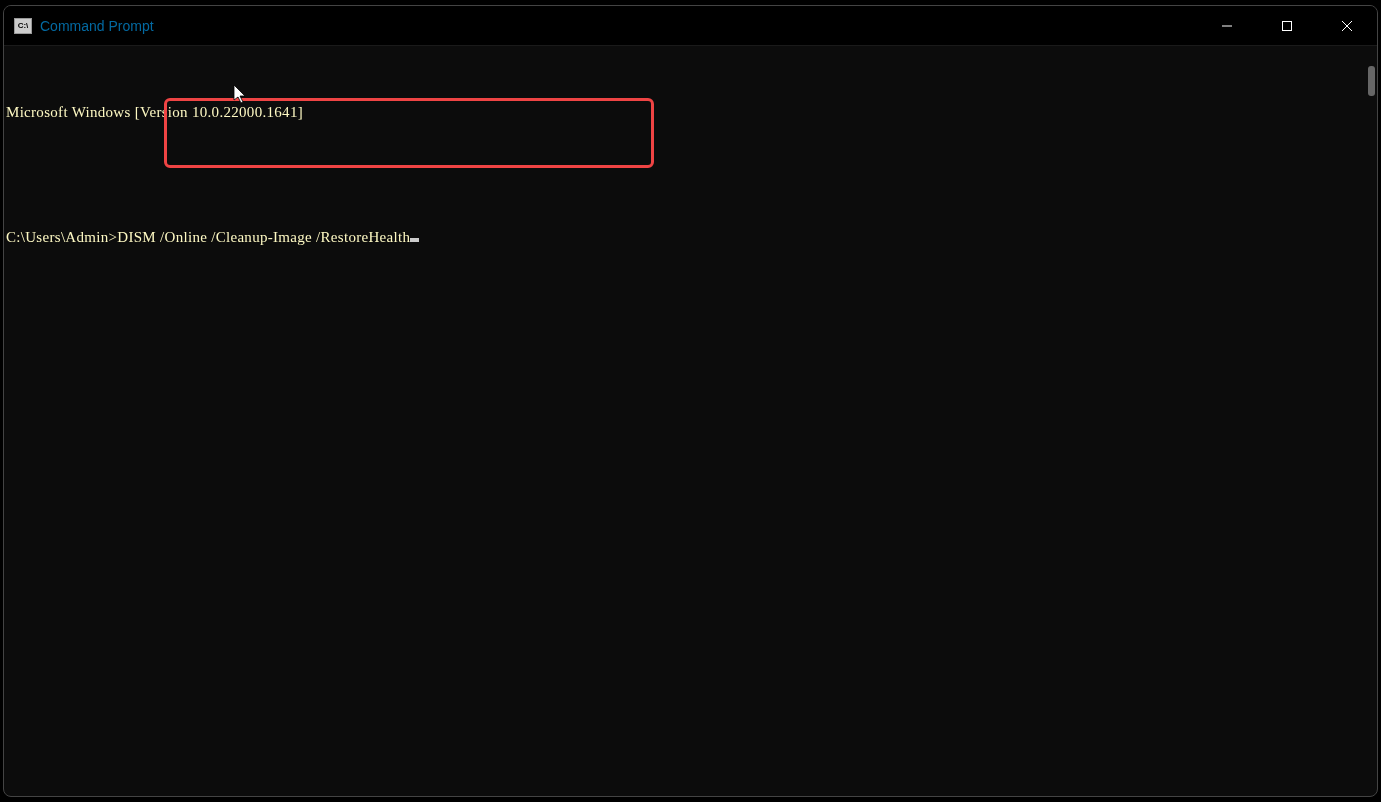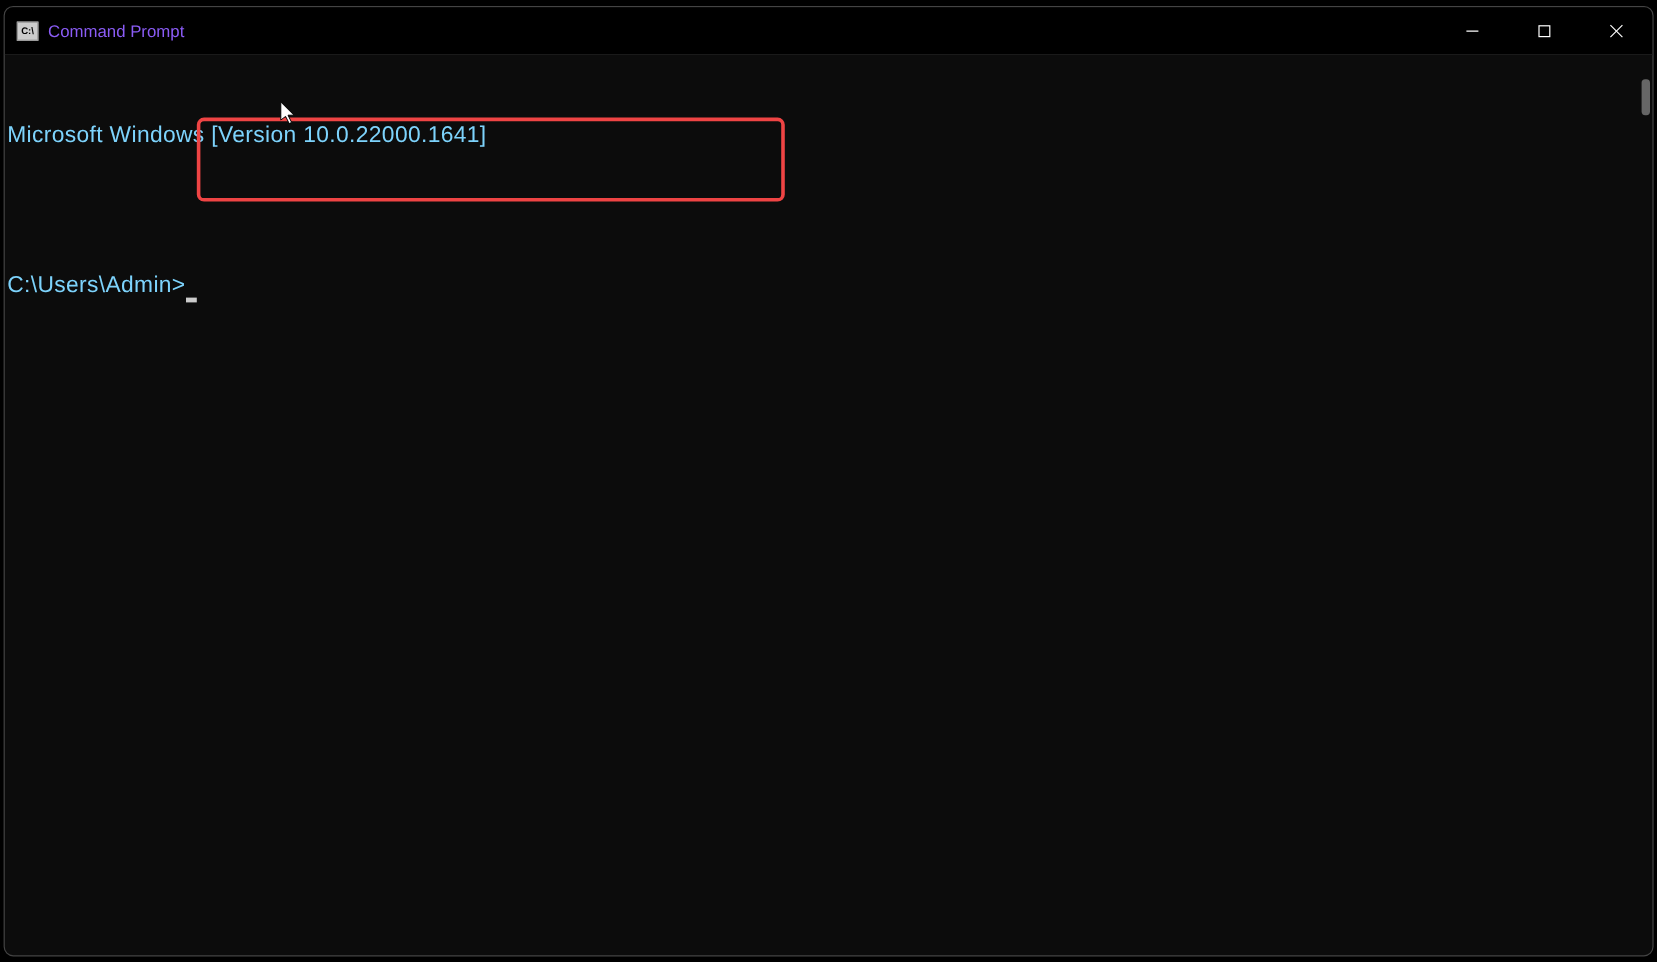--- a/index.html
+++ b/index.html
@@ -50,21 +50,21 @@
       position: relative;
       display: flex;
       align-items: center;
       justify-content: center;
       font-size: 8px;
       font-family: Arial, sans-serif;
       color: #000;
       font-weight: bold;
     }
     .title-text {
-      color: #8b5cf6;
+      color: #0369a1;
       font-family: 'Segoe UI', Arial, sans-serif;
       font-size: 14px;
     }
     .window-controls {
       display: flex;
       height: 100%;
     }
     .win-btn {
       width: 60px;
       height: 100%;
@@ -83,33 +83,33 @@
       fill: none;
       stroke-width: 1;
     }
     .terminal-area {
       flex: 1;
       position: relative;
       overflow: hidden;
     }
     .terminal-content {
       padding: 4px 2px;
-      color: #7dd3fc;
-      font-size: 19px;
+      color: #fef9c3;
+      font-size: 15px;
       line-height: 25px;
       white-space: pre;
-      font-family: Liberation Sans, sans-serif;
+      font-family: Liberation Serif, serif;
       letter-spacing: 0.3px;
     }
     .terminal-line {
       display: block;
     }
     .prompt-line {
       display: flex;
-      align-items: flex-end;
+      align-items: center;
     }
     .highlight-box {
       position: absolute;
       border: 3px solid #ef4444;
       border-radius: 6px;
       pointer-events: none;
       top: 52px;
       left: 160px;
       width: 490px;
       height: 70px;
@@ -182,21 +182,21 @@
             <line x1="11" y1="1" x2="1" y2="11"></line>
           </svg>
       </button>
     </div>
   </div>
 
   <div class="terminal-area">
     <div class="terminal-content">
       <span class="terminal-line">Microsoft Windows [Version 10.0.22000.1641]</span>
       <span class="terminal-line"></span>
-      <span class="prompt-line"><span>C:\Users\Admin&gt;</span><span class="cursor-block"></span></span>
+      <span class="prompt-line"><span>C:\Users\Admin&gt;</span><span>DISM /Online /Cleanup-Image /RestoreHealth</span><span class="cursor-block"></span></span>
     </div>
 
     <div class="highlight-box"></div>
 
     <div class="mouse-cursor">
       <svg viewBox="0 0 14 20">
         <path d="M1 1 L1 16 L5 13 L8 19 L10 18 L7 12 L12 12 Z" fill="#fff" stroke="#000" stroke-width="0.8"></path>
       </svg>
     </div>
 

